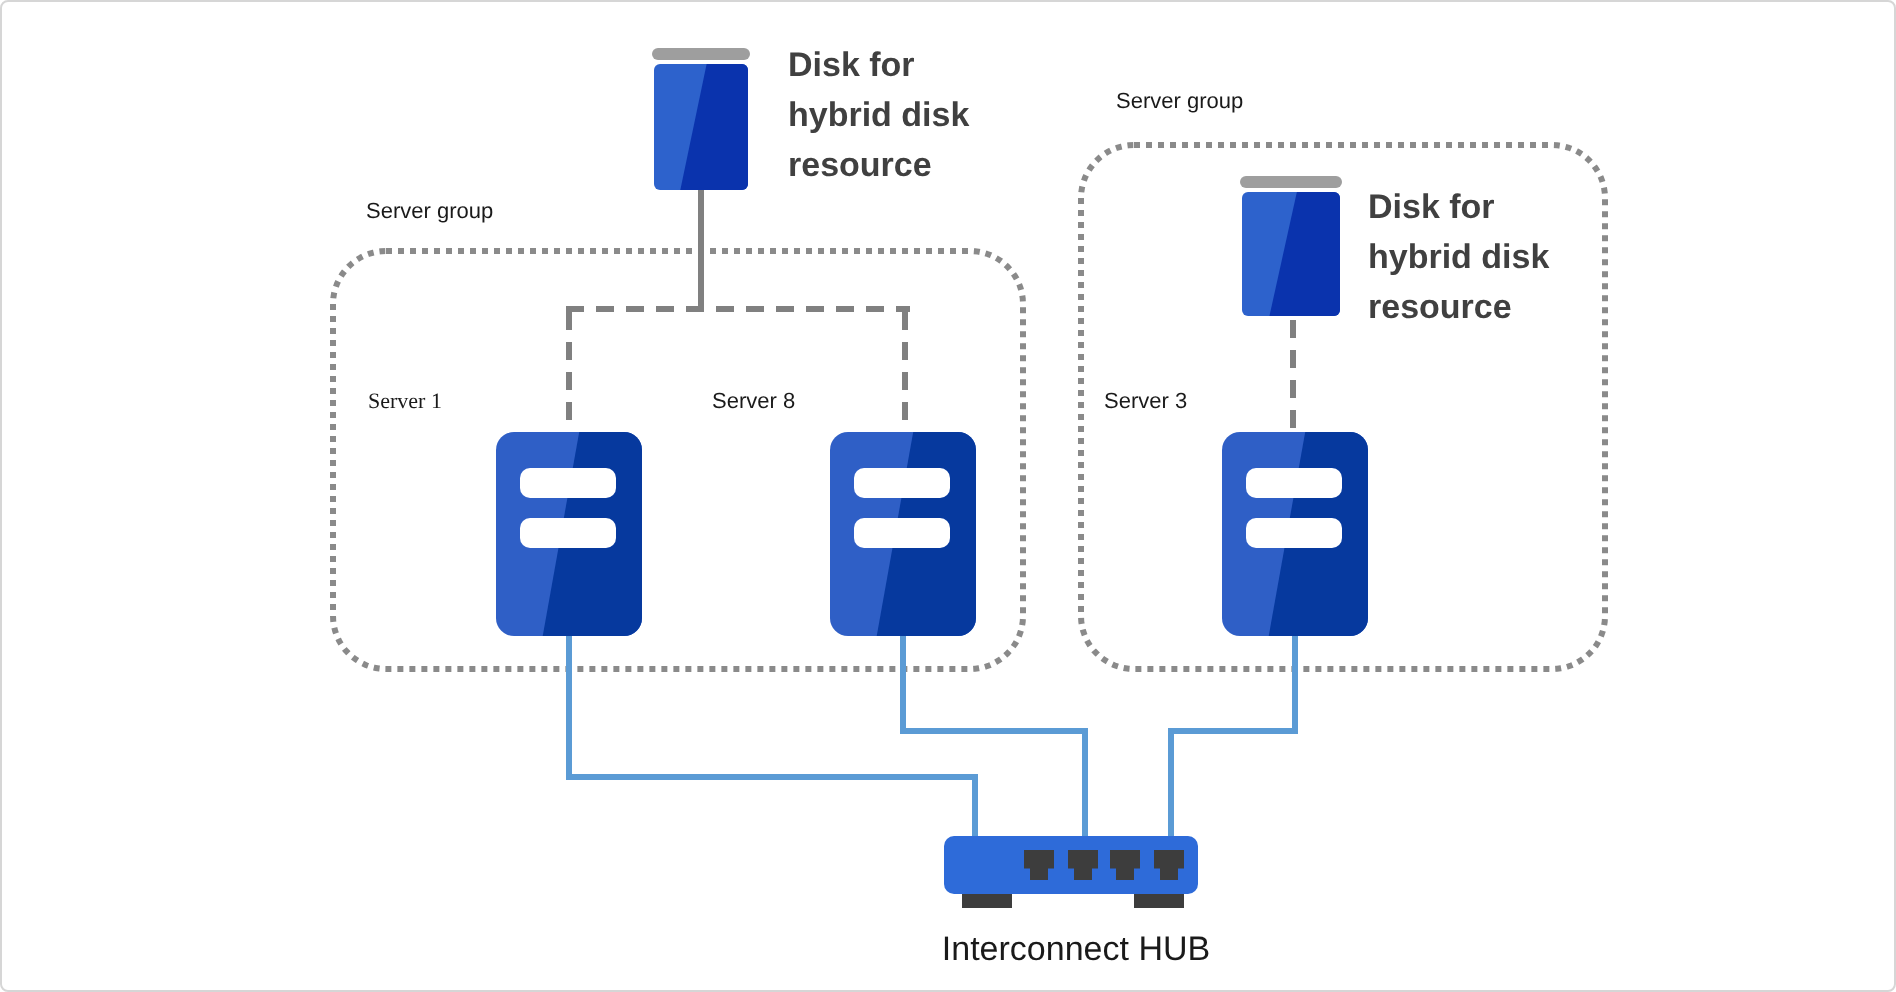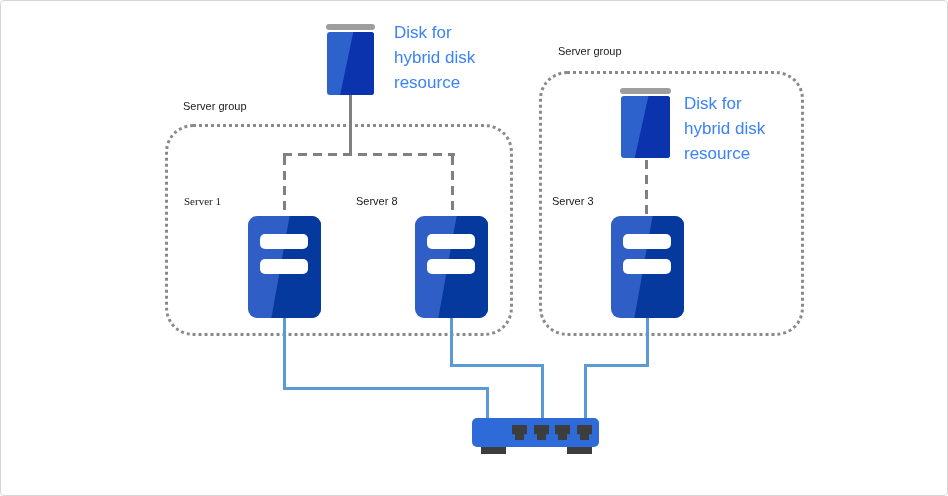--- a/index.html
+++ b/index.html
@@ -28,21 +28,21 @@
   }
   .server .bar.b1 { top:18px; }
   .server .bar.b2 { top:43px; }
   
   .disk-cap { position:absolute; background:#9e9e9e; border-radius:3px; }
   .disk-body { position:absolute; background:#2d62cc; border-radius:3px; overflow:hidden; }
   .disk-body .dark {
     position:absolute; inset:0; background:#0a33ad;
     clip-path:polygon(56% 0, 100% 0, 100% 100%, 28% 100%);
   }
-  .disk-text { position:absolute; font-size:17px; line-height:25px; color:#3b82f6; }
+  .disk-text { position:absolute; font-size:17px; line-height:25px; color:#404040;font-weight:bold; }
   
   .line { position:absolute; }
   .solid-gray { background:#808080; }
   .dash-v { width:3px; background:repeating-linear-gradient(to bottom, #808080 0 9px, transparent 9px 15px); }
   .dash-h { height:3px; background:repeating-linear-gradient(to right, #808080 0 9px, transparent 9px 15px); }
   .blue { background:#5b9bd5; }
   
   .hub-body {
     position:absolute; left:471px; top:417px; width:127px; height:29px;
     background:#2e6bd9; border-radius:5px; z-index:3;
@@ -124,14 +124,15 @@
   <div class="line blue" style="left:583px; top:363px; width:3px; height:54px;"></div>
 
   <div class="hub-foot" style="left:480px;"></div>
   <div class="hub-foot" style="left:566px;"></div>
   <div class="hub-body">
     <div class="hub-port" style="left:40px;"></div>
     <div class="hub-port" style="left:62px;"></div>
     <div class="hub-port" style="left:83px;"></div>
     <div class="hub-port" style="left:105px;"></div>
   </div>
+  <div class="hub-label">Interconnect HUB</div>
 
 </div>
 
 </body></html>

